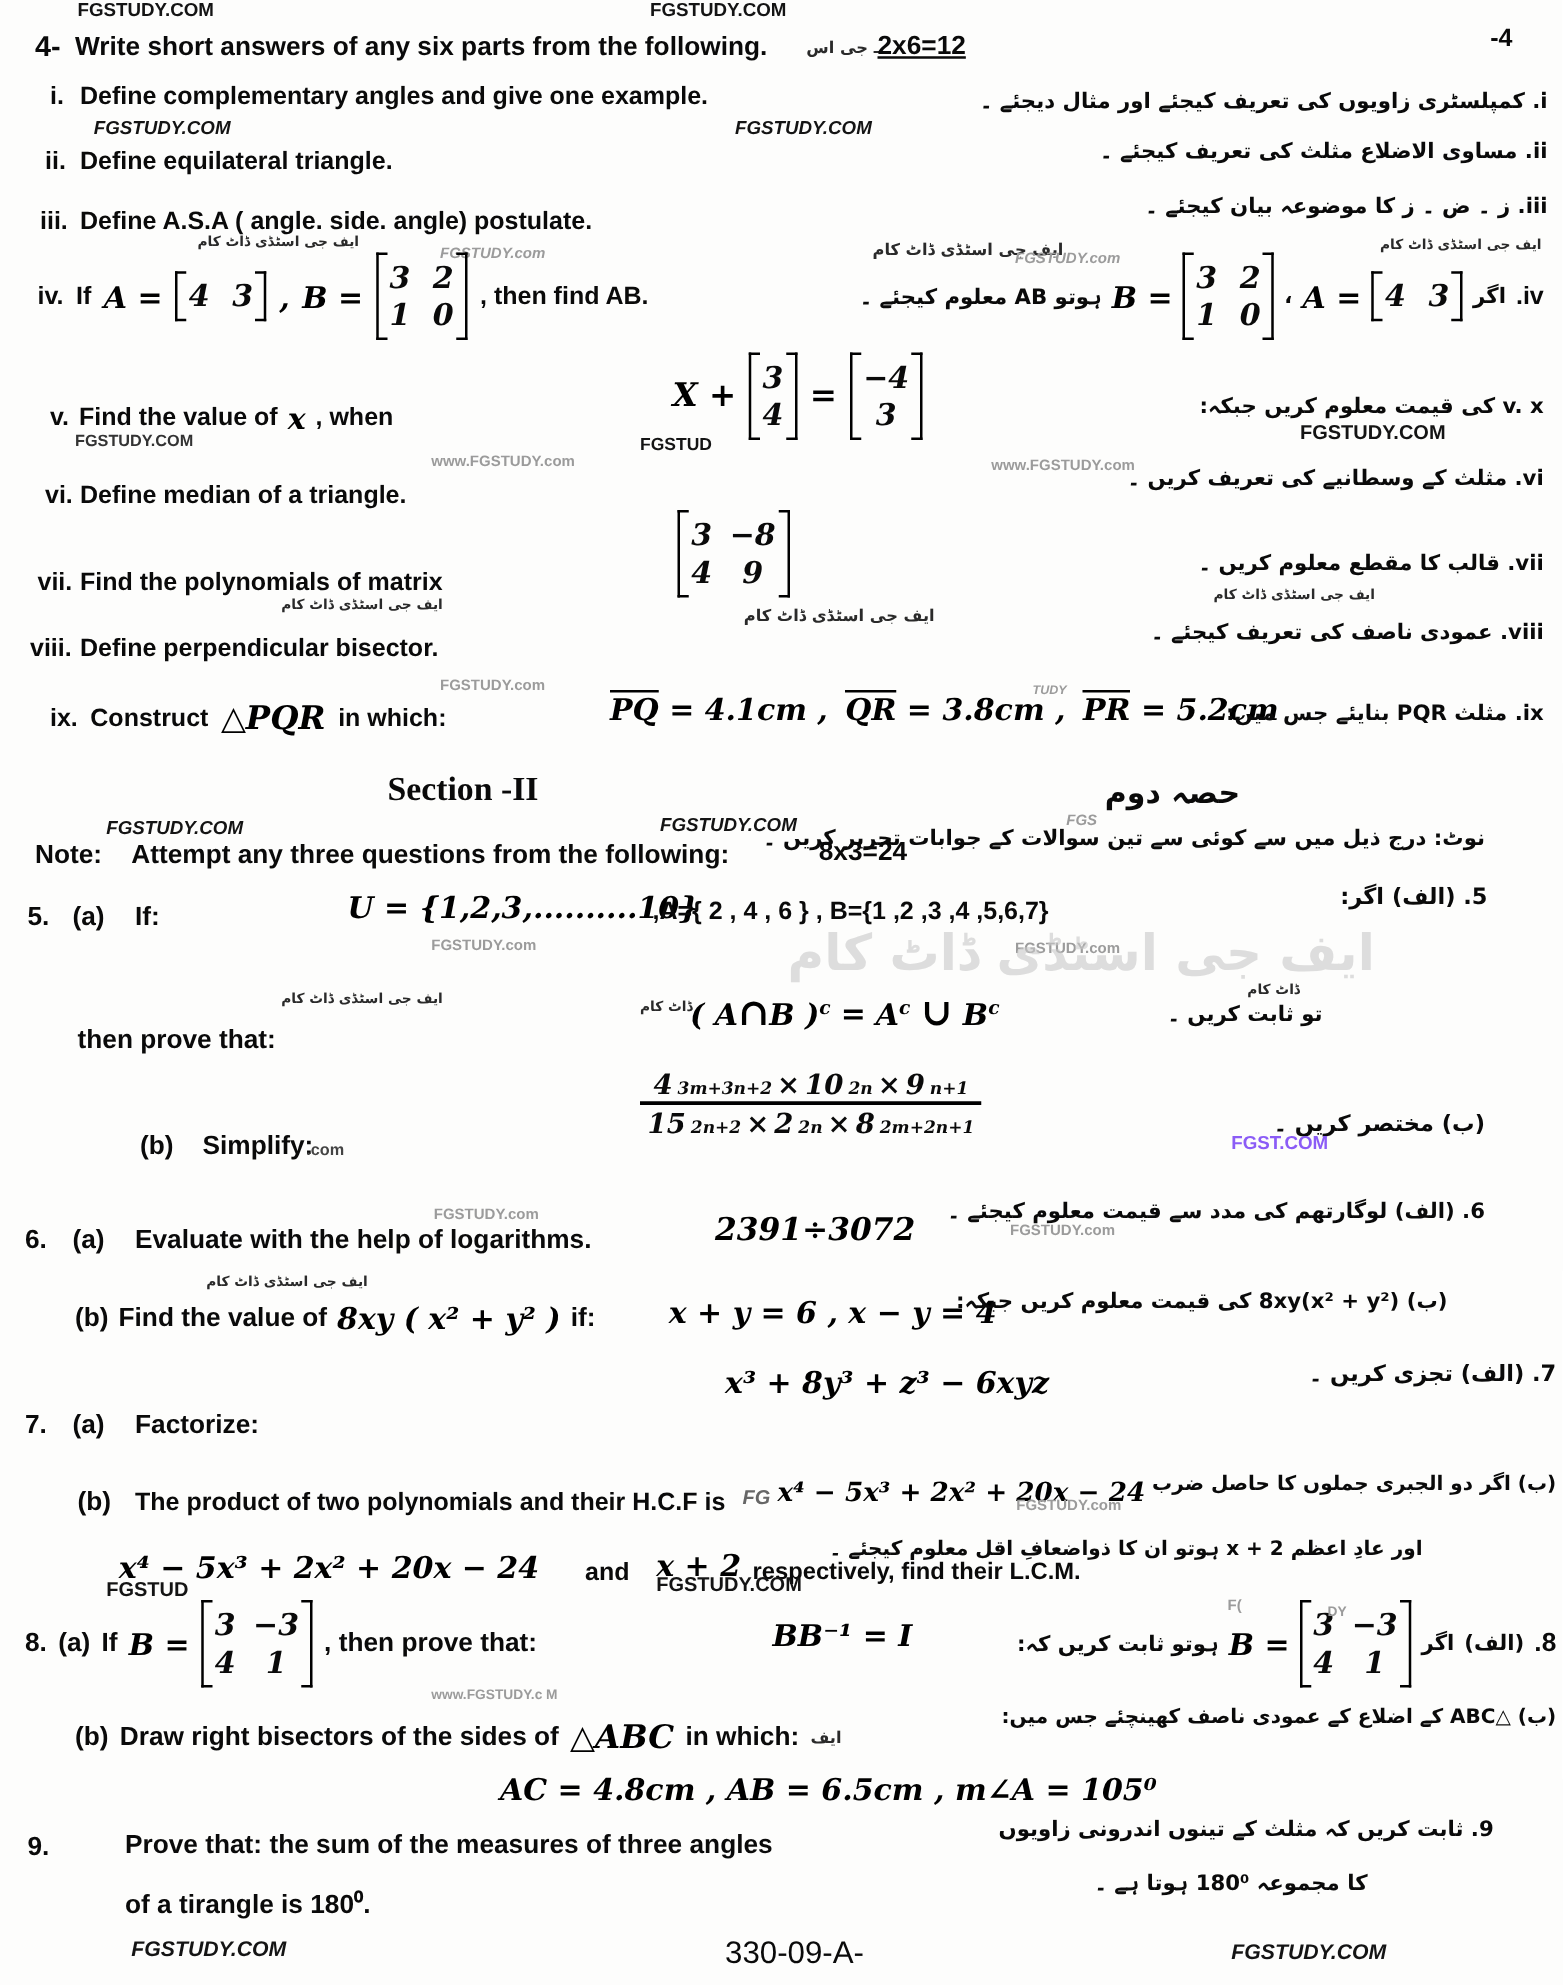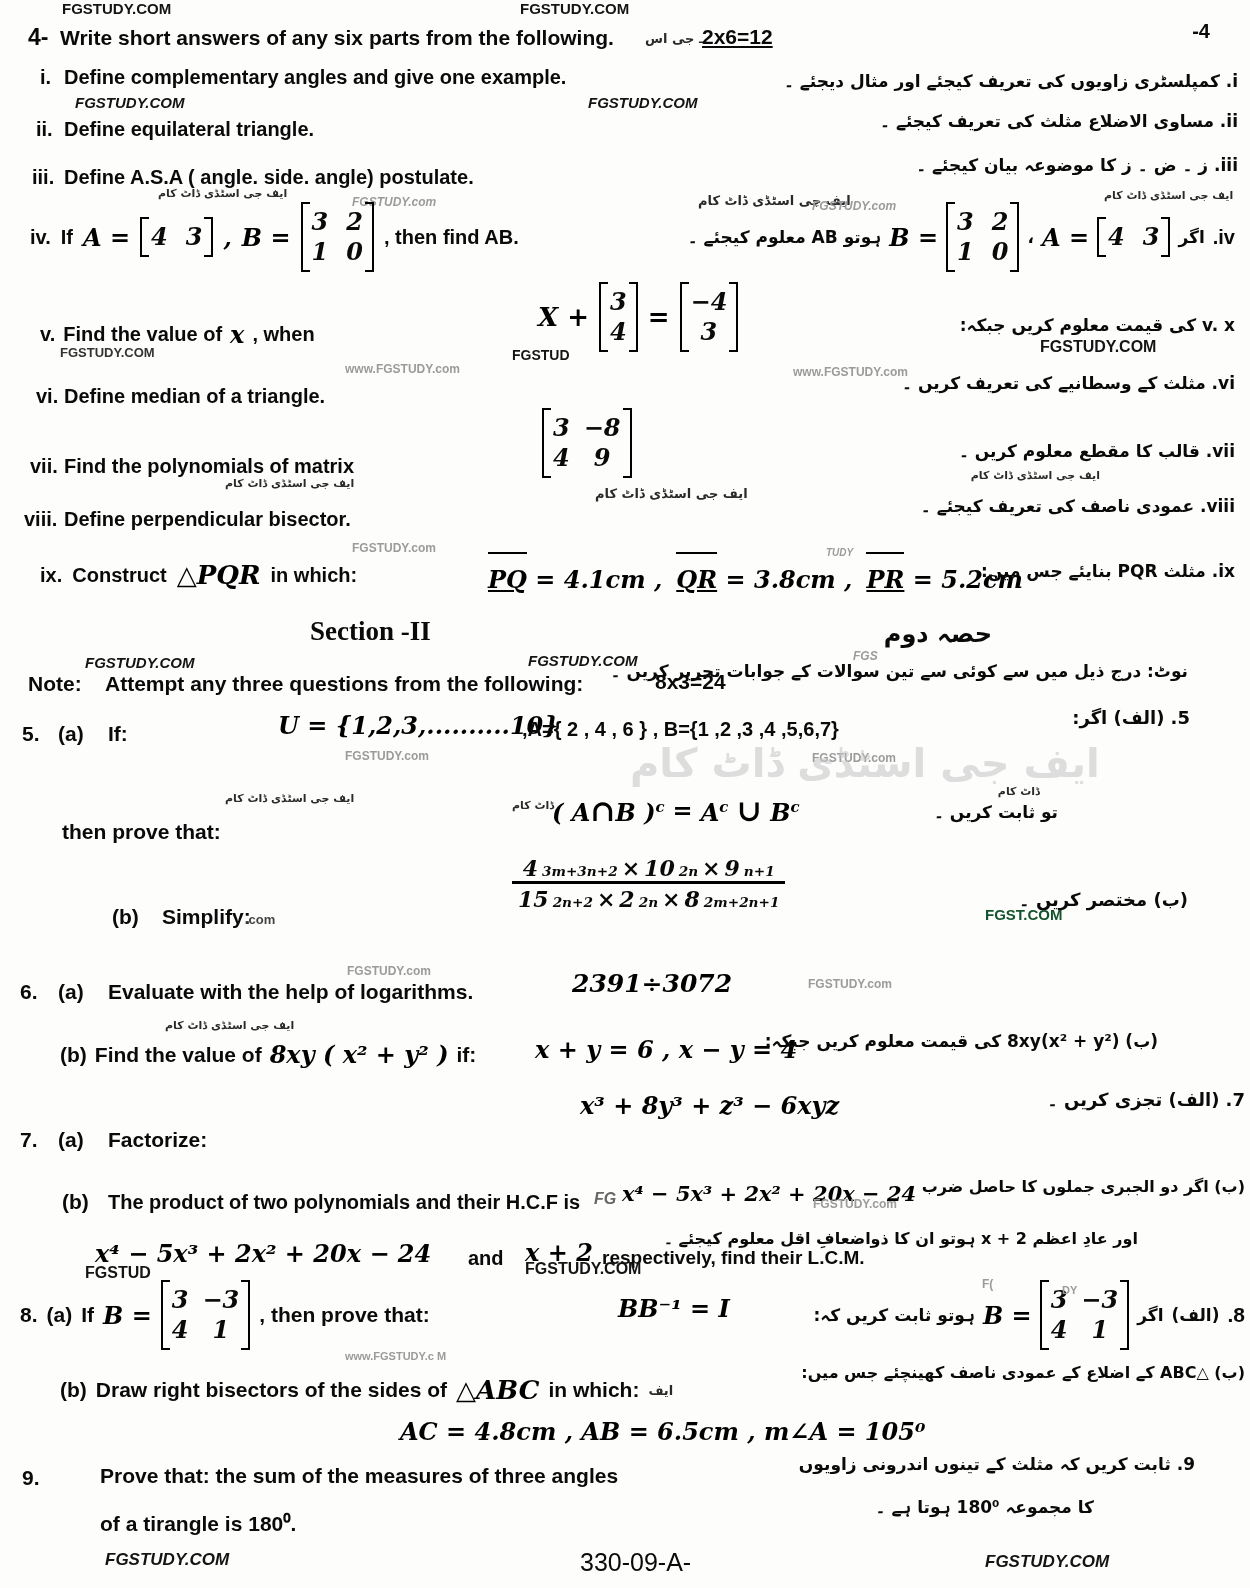--- a/index.html
+++ b/index.html
@@ -27,21 +27,21 @@
   .mat{display:inline-grid;column-gap:18px;row-gap:0;padding:5px 11px;position:relative;text-align:center;
        font-family:"DejaVu Serif","DejaVu Sans",serif;font-style:italic;font-weight:bold;font-size:24px;line-height:1.25;}
   .mat.c2{grid-template-columns:auto auto;}
   .mat.c1{grid-template-columns:auto;}
   .mat::before{content:"";position:absolute;left:0;top:0;bottom:0;width:7px;border:2.5px solid #000;border-right:none;}
   .mat::after{content:"";position:absolute;right:0;top:0;bottom:0;width:7px;border:2.5px solid #000;border-left:none;}
   .frac{display:inline-flex;flex-direction:column;align-items:center;
         font-family:"DejaVu Serif","DejaVu Sans",serif;font-style:italic;font-weight:bold;font-size:22px;}
   .frac .num,.frac .den{display:inline-flex;align-items:baseline;gap:4px;padding:0 6px;}
   .frac .den{border-top:3px solid #000;padding-top:3px;}
-  .ovl{border-top:2.5px solid #000;padding-top:13px;display:inline-block;line-height:1.05;text-decoration:underline;}
+  .ovl{border-top:2.5px solid #000;padding-top:1px;display:inline-block;line-height:1.05;}
   sup{font-size:62%;}
   .cup{font-size:30px;font-style:normal;font-weight:bold;}
   .secT{font-family:"Liberation Serif","DejaVu Serif",serif;font-weight:bold;font-size:27px;}
 </style>
 </head>
 <body>
 
 <div class="page">
 
   
@@ -243,28 +243,29 @@
         <sup>2n+2</sup>
       <span>×</span>
       <span>2</span>
         <sup>2n</sup>
       <span>×</span>
       <span>8</span>
         <sup>2m+2n+1</sup>
     </span>
   </span>
   <span class="r ur ur18" style="right:62px;top:890px">(ب) مختصر کریں ۔</span>
-  <span class="r wmb" style="left:985px;top:906px;color:#14532d">FGST.COM</span>
+  <span class="r wmb" style="left:985px;top:906px;color:#8b5cf6">FGST.COM</span>
 
   
   <span class="r en en21" style="left:20px;top:980px">6.</span>
   <span class="r en en21" style="left:58px;top:980px">(a)</span>
   <span class="r en en21" style="left:108px;top:980px">Evaluate with the help of logarithms.</span>
   <span class="r wmlight" style="left:347px;top:965px;font-style:normal">FGSTUDY.com</span>
   <span class="r math m25" style="left:572px;top:970px">2391÷3072</span>
+  <span class="r ur" style="right:62px;top:960px">6. (الف) لوگارتھم کی مدد سے قیمت معلوم کیجئے ۔</span>
   <span class="r wmlight" style="left:808px;top:978px;font-style:normal">FGSTUDY.com</span>
 
   
   <span class="r wmur" style="left:165px;top:1020px">ایف جی اسٹڈی ڈاٹ کام</span>
   <div class="frow" style="left:60px;top:1040px;gap:8px">
     <span class="en en21">(b)</span>
     <span class="en en21">Find the value of</span>
     <span class="math">8xy ( x² + y² )</span>
     <span class="en en21">if:</span>
   </div>

